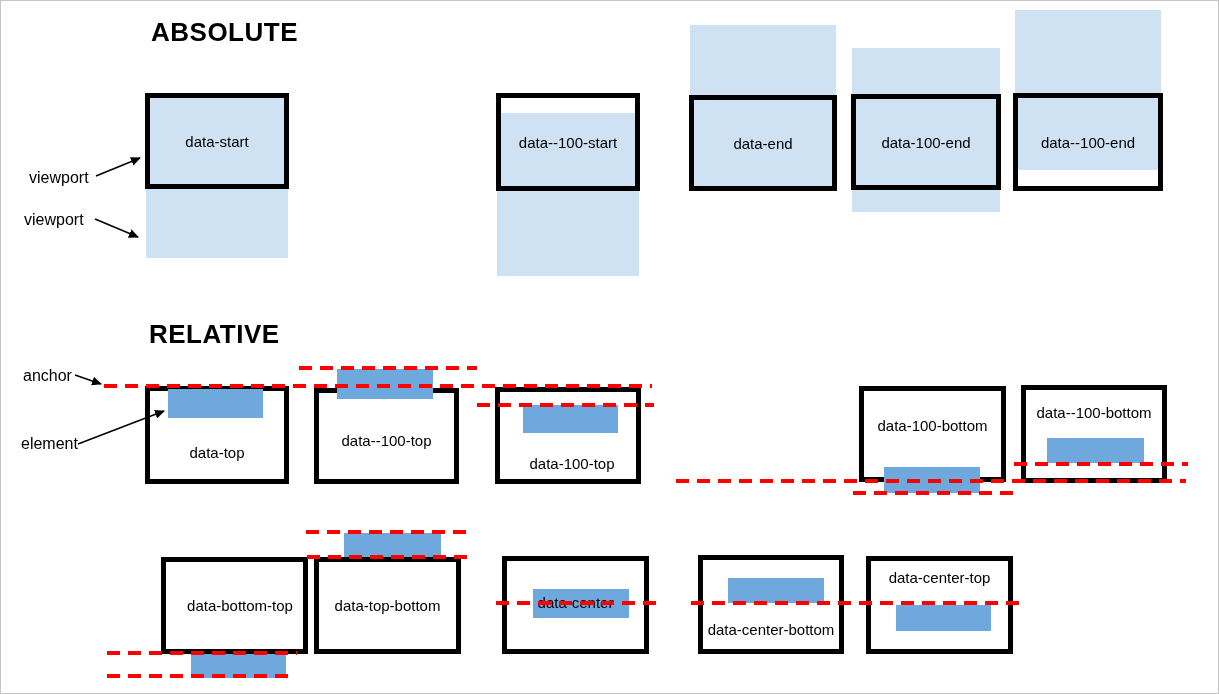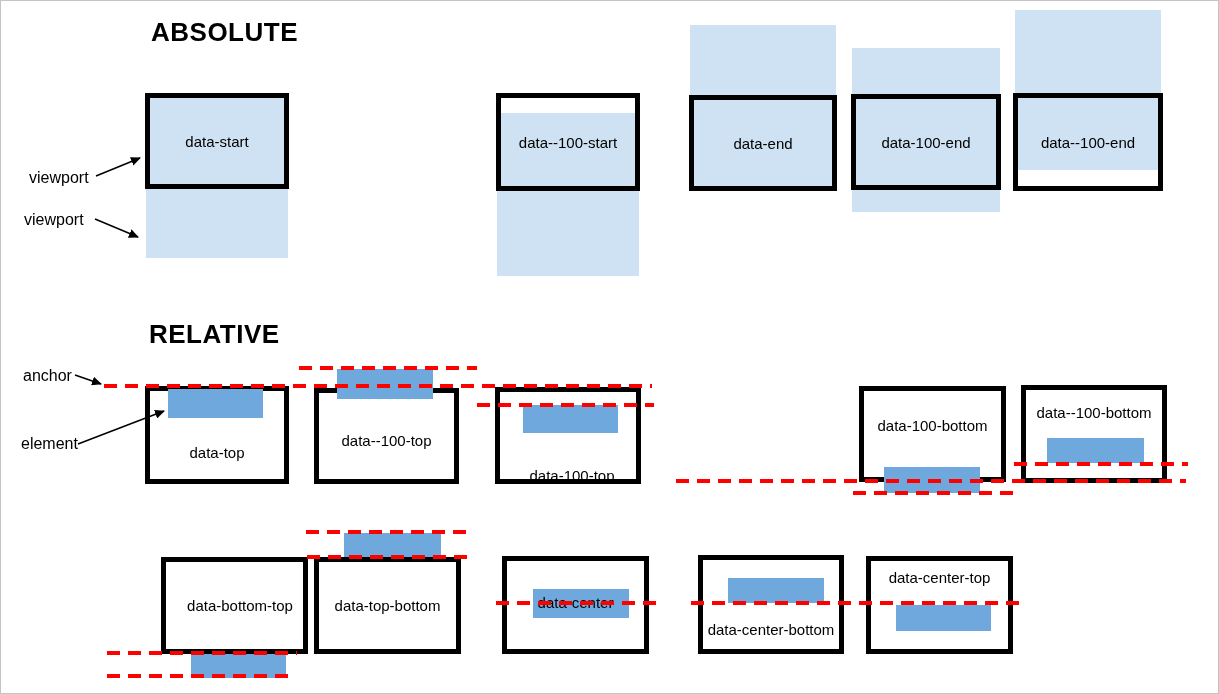--- a/index.html
+++ b/index.html
@@ -104,21 +104,21 @@
 
   <div class="figure" style="left:313px; top:387px; width:145px; height:96px;">
     <div class="viewport-box" style="left:0; top:0; width:145px; height:96px;"></div>
     <div class="el-rect" style="left:23px; top:-19px; width:96px; height:30px;"></div>
     <span class="rel-label" style="top:44px;">data--100-top</span>
   </div>
 
   <div class="figure" style="left:494px; top:386px; width:146px; height:97px;">
     <div class="viewport-box" style="left:0; top:0; width:146px; height:97px;"></div>
     <div class="el-rect" style="left:28px; top:18px; width:95px; height:28px;"></div>
-    <span class="rel-label" style="top:80px;padding-left:8px;">data-100-top</span>
+    <span class="rel-label" style="top:68px;padding-left:8px;">data-100-top</span>
   </div>
 
 
   <div class="figure" style="left:858px; top:385px; width:147px; height:96px;">
     <div class="viewport-box" style="left:0; top:0; width:147px; height:96px;"></div>
     <div class="el-rect" style="left:25px; top:81px; width:96px; height:26px;"></div>
     <span class="rel-label" style="top:31px;">data-100-bottom</span>
   </div>
 
   <div class="figure" style="left:1020px; top:384px; width:146px; height:98px;">

